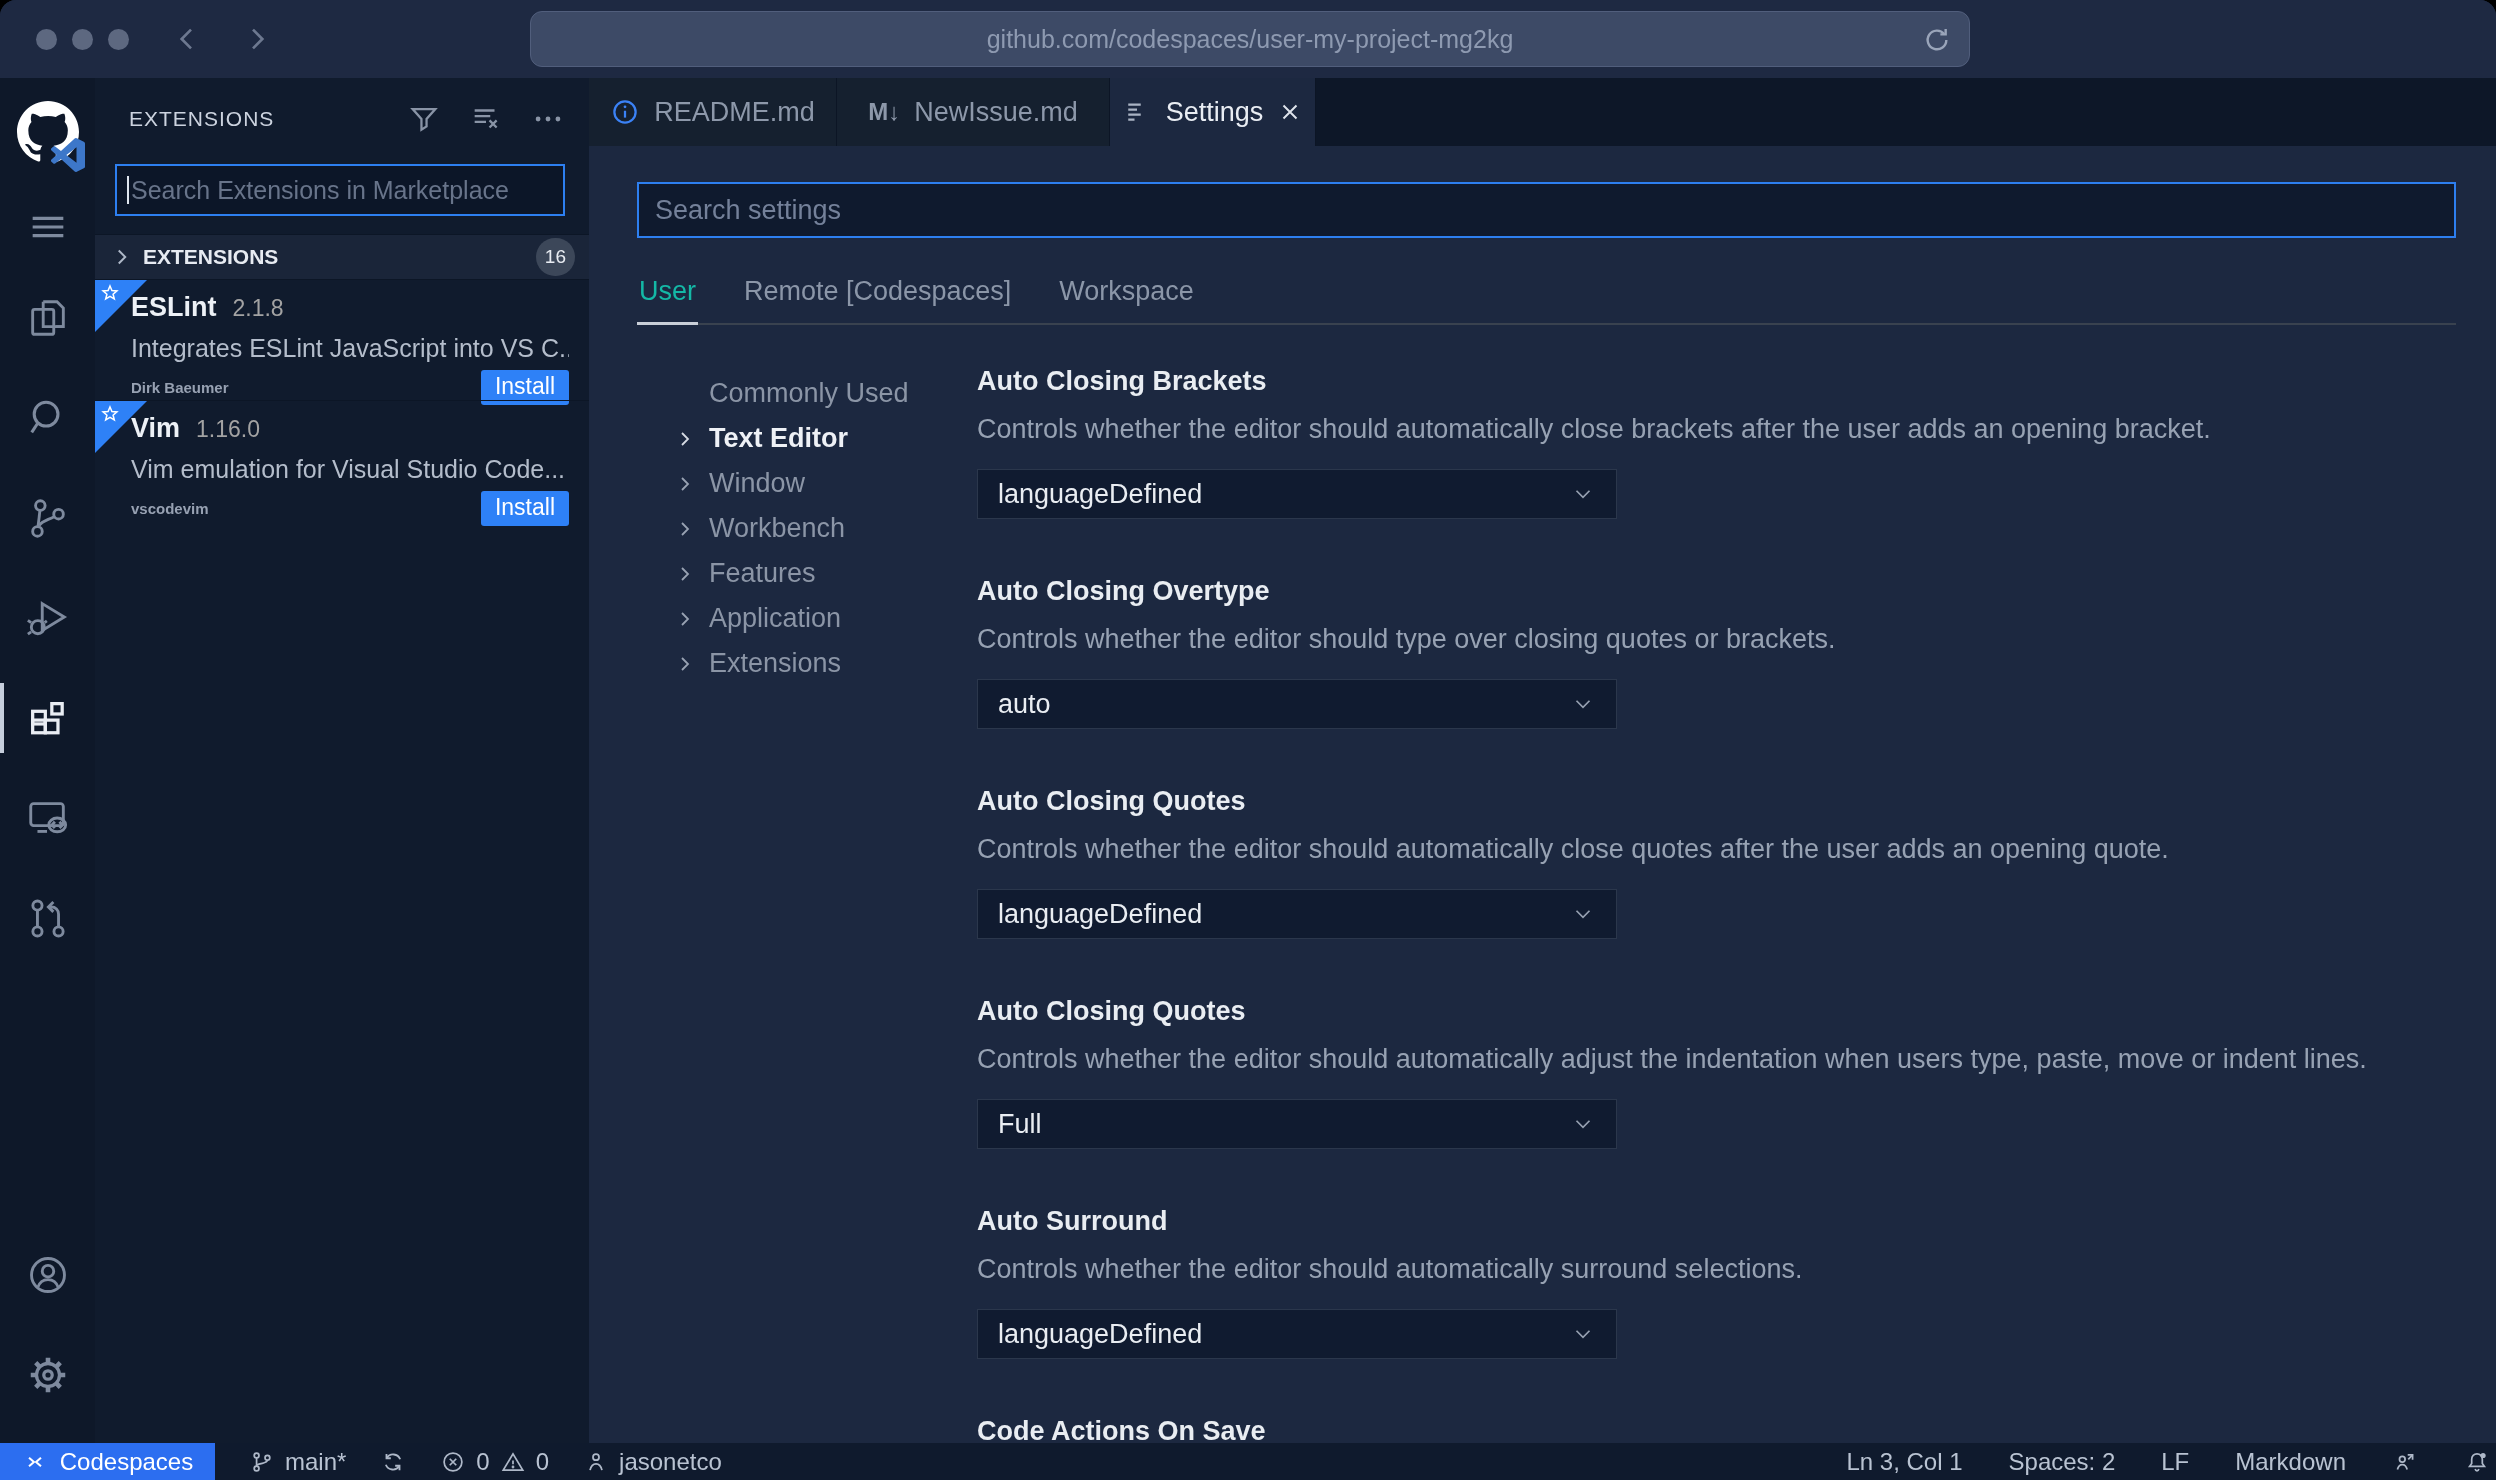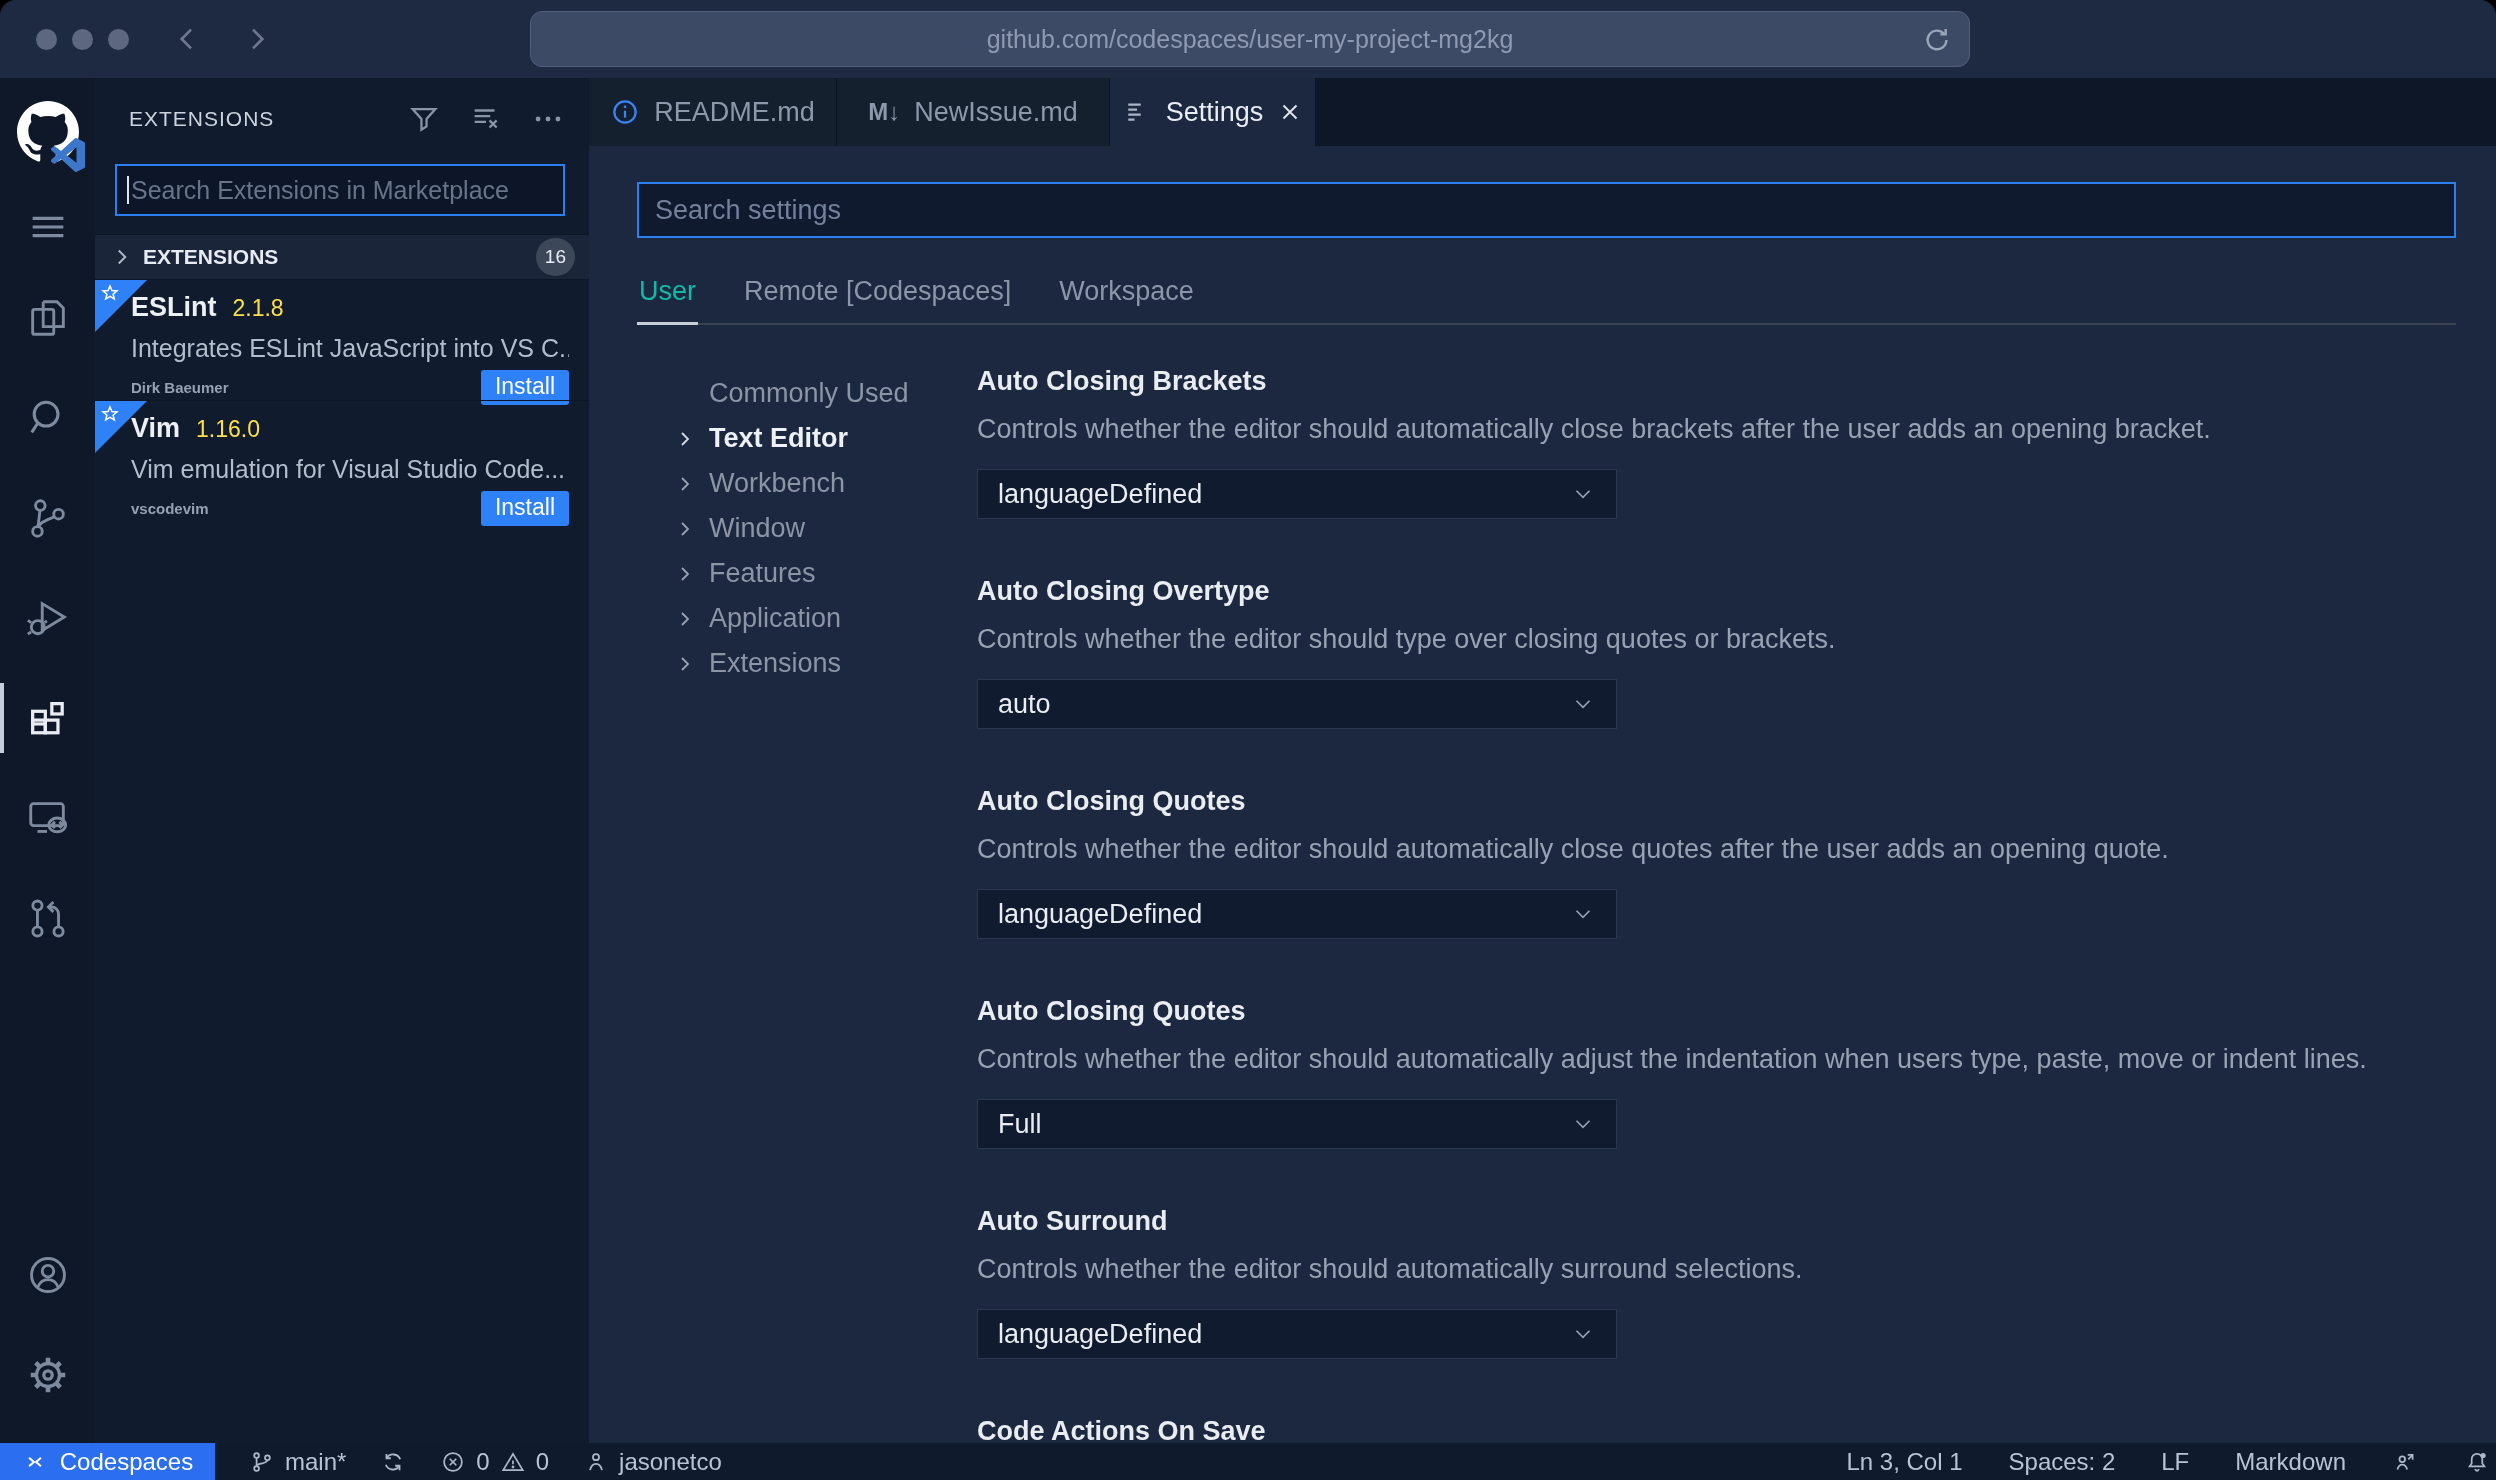--- a/index.html
+++ b/index.html
@@ -45,21 +45,21 @@
   .sb-search input::placeholder { color:#68748a; opacity:1; }
   .sb-section { height:45px; background:#1a2539; border-top:1px solid #0c1626; display:flex; align-items:center; padding:0 14px 0 14px; }
   .sb-section .chev { width:26px; height:26px; color:#aeb8c8; margin-right:8px; flex:0 0 26px; }
   .sb-section .label { color:#e7ebf2; font-size:21px; font-weight:bold; }
   .badge { margin-left:auto; min-width:39px; height:38px; border-radius:19px; background:#3c4759; color:#e8ecf2; font-size:19px; display:flex; align-items:center; justify-content:center; padding:0 9px; }
   .ext-item { position:relative; height:121px; padding:12px 20px 0 36px; border-top:1px solid #0c1626; }
   .ribbon { position:absolute; left:0; top:0; width:0; height:0; border-top:52px solid #2e81f7; border-right:52px solid transparent; }
   .ribbon-star { position:absolute; left:5px; top:3px; width:20px; height:20px; color:#fff; }
   .ext-row1 { display:flex; align-items:baseline; gap:16px; height:39px; }
   .ext-name { color:#edf1f6; font-size:27px; font-weight:bold; }
-  .ext-version { color:#fde047; font-size:23px; }
+  .ext-version { color:#a3a3a3; font-size:23px; }
   .ext-desc { color:#b4bdcb; font-size:25px; height:38px; line-height:34px; white-space:nowrap; overflow:hidden; }
   .ext-row3 { display:flex; align-items:center; height:36px; }
   .ext-author { color:#97a1b2; font-size:15px; font-weight:bold; }
   .install-btn { margin-left:auto; background:#2e81f7; color:#fff; font-size:23px; padding:3px 14px 5px; border-radius:3px; border:none; }
   
   .editor { flex:1; display:flex; flex-direction:column; min-width:0; background:#1c2840; }
   .tabbar { height:68px; flex:0 0 68px; background:#0d1728; display:flex; }
   .tab { display:flex; align-items:center; justify-content:center; gap:14px; font-size:27px; color:#8d98aa; background:#15202f; border-right:1px solid #0c1525; }
   .tab.t1 { width:248px; } .tab.t2 { width:273px; } .tab.t3 { width:206px; }
   .tab.active { background:#1c2840; color:#e9edf3; }
@@ -324,27 +324,27 @@
             <div class="toc-item selected">
                 <svg class="chev" viewBox="0 0 24 24" fill="none" stroke="currentColor" stroke-width="1.8">
                   <path d="M9 6l6 6-6 6"></path>
                 </svg>
                 <span>Text Editor</span>
               </div>
             <div class="toc-item">
                 <svg class="chev" viewBox="0 0 24 24" fill="none" stroke="currentColor" stroke-width="1.8">
                   <path d="M9 6l6 6-6 6"></path>
                 </svg>
-                <span>Workbench</span>
+                <span>Window</span>
               </div>
             <div class="toc-item">
                 <svg class="chev" viewBox="0 0 24 24" fill="none" stroke="currentColor" stroke-width="1.8">
                   <path d="M9 6l6 6-6 6"></path>
                 </svg>
-                <span>Window</span>
+                <span>Workbench</span>
               </div>
             <div class="toc-item">
                 <svg class="chev" viewBox="0 0 24 24" fill="none" stroke="currentColor" stroke-width="1.8">
                   <path d="M9 6l6 6-6 6"></path>
                 </svg>
                 <span>Features</span>
               </div>
             <div class="toc-item">
                 <svg class="chev" viewBox="0 0 24 24" fill="none" stroke="currentColor" stroke-width="1.8">
                   <path d="M9 6l6 6-6 6"></path>

